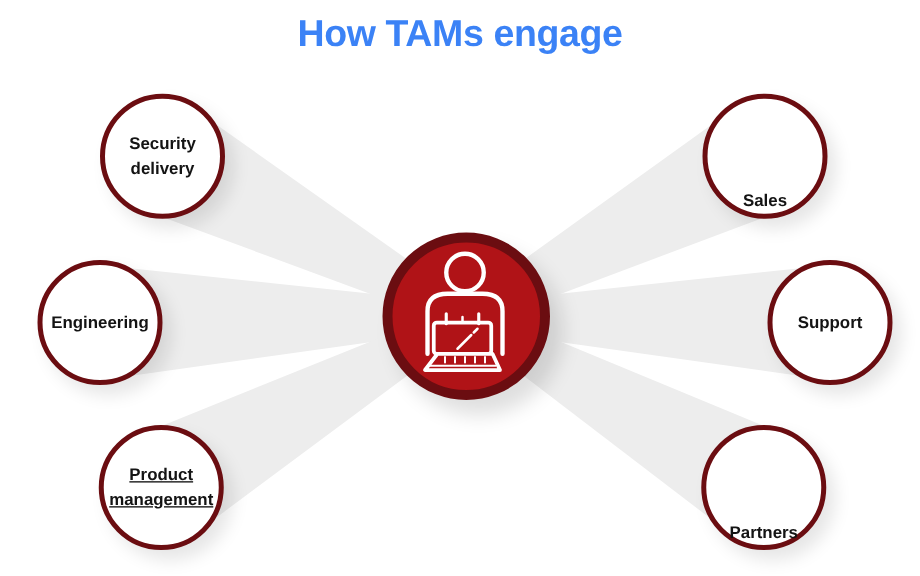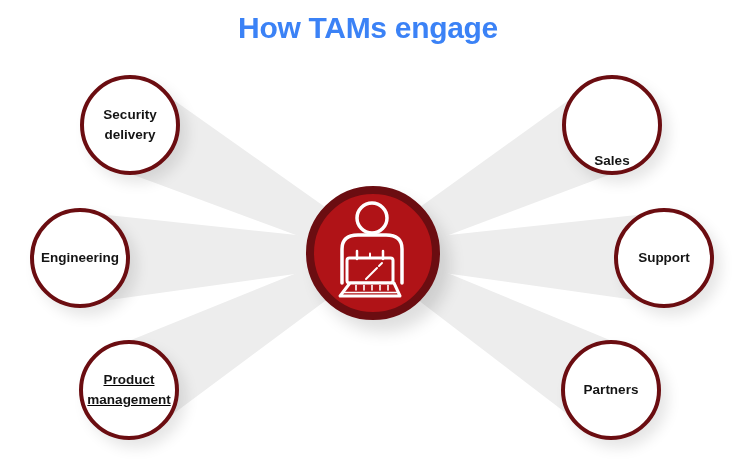--- a/index.html
+++ b/index.html
@@ -23,21 +23,21 @@
   }
   .node .label{
     font-size:13.5px;font-weight:700;color:#141414;line-height:1.45;
     text-align:center;white-space:pre-line;padding:0 4px;
   }
   .node-support-delivery{left:80px;top:75px;}
   .node-engineering{left:30px;top:208px;}
   .node-product-management{left:79px;top:340px;text-decoration:underline;}
   .node-sales{left:562px;top:75px;align-items:flex-end;}
   .node-security{left:614px;top:208px;}
-  .node-partners{left:561px;top:340px;}
+  .node-partners{left:561px;top:340px;align-items:flex-end;}
   .hub{
     position:absolute;left:306px;top:186px;width:134px;height:134px;box-sizing:border-box;
     background:var(--accent-red,#b01317);
     border:8px solid var(--dark-red,#6b0d11);border-radius:50%;z-index:3;
     box-shadow:10px 12px 16px rgba(0,0,0,0.13);
   }
   .hub svg{display:block;width:118px;height:118px;}
   .hub .stroke{stroke:#ffffff;fill:none;stroke-linecap:round;stroke-linejoin:round;}
   .hub .fillred{fill:var(--accent-red,#b01317);}
 </style>

